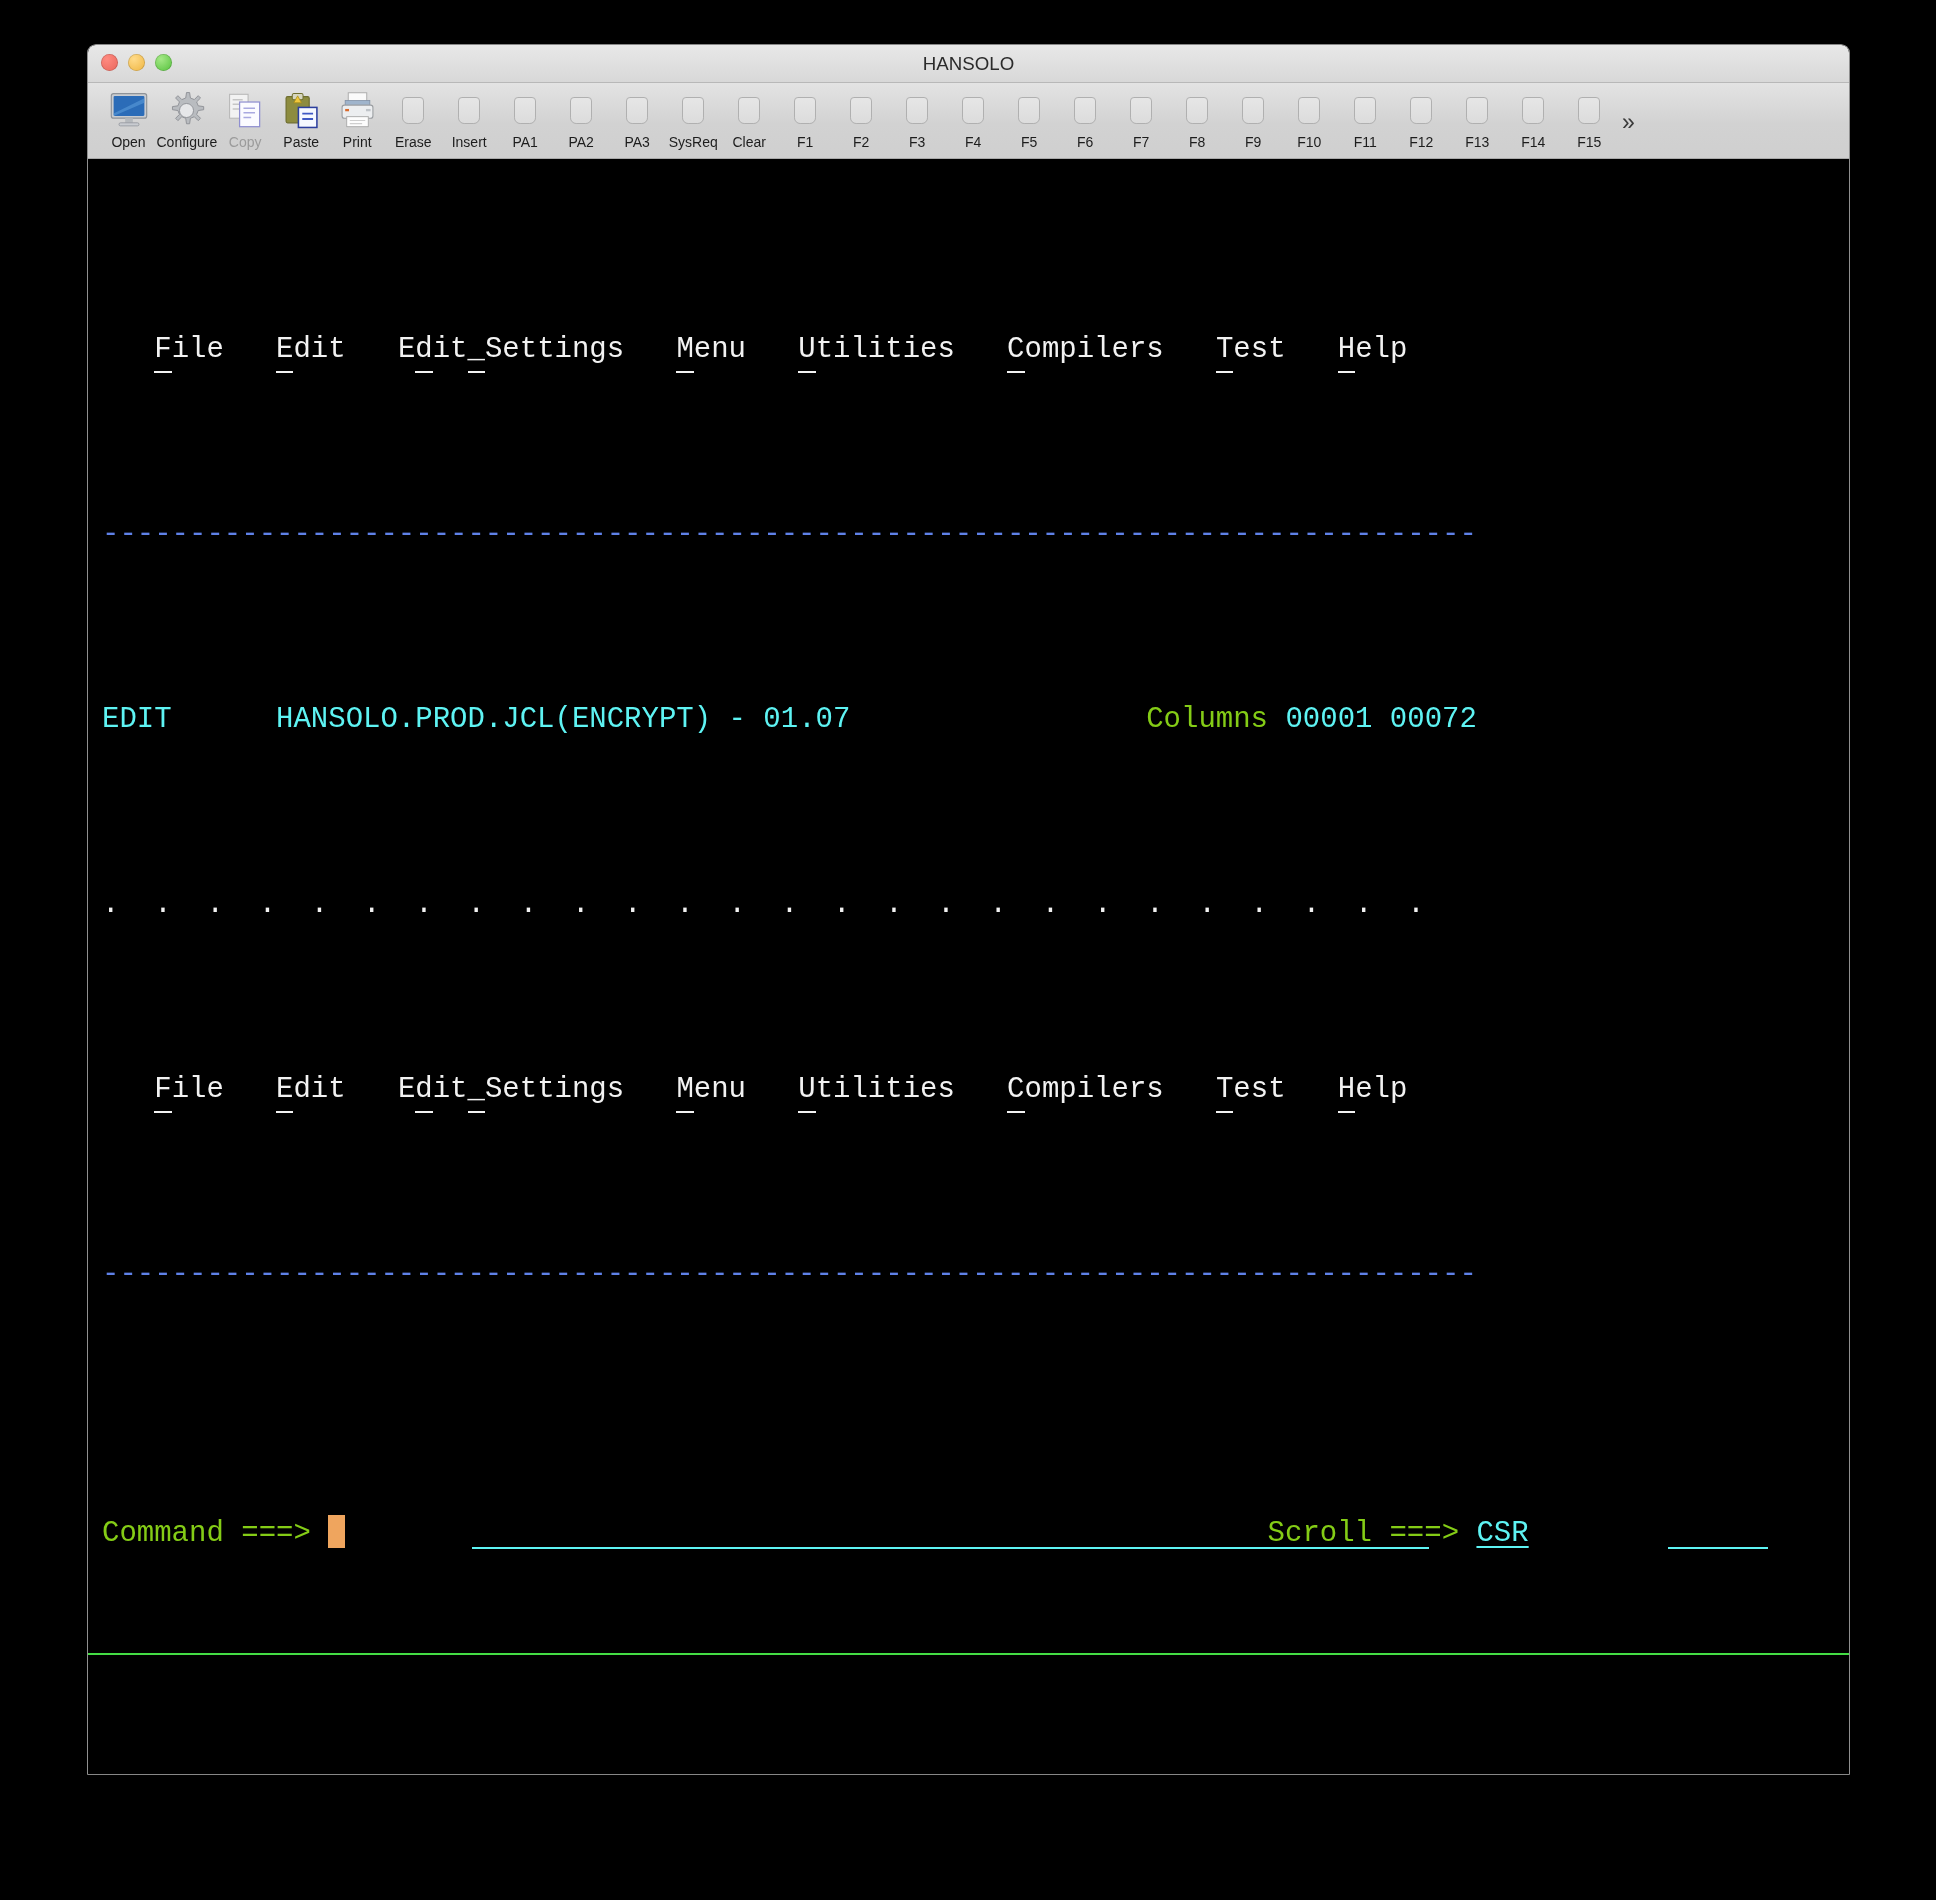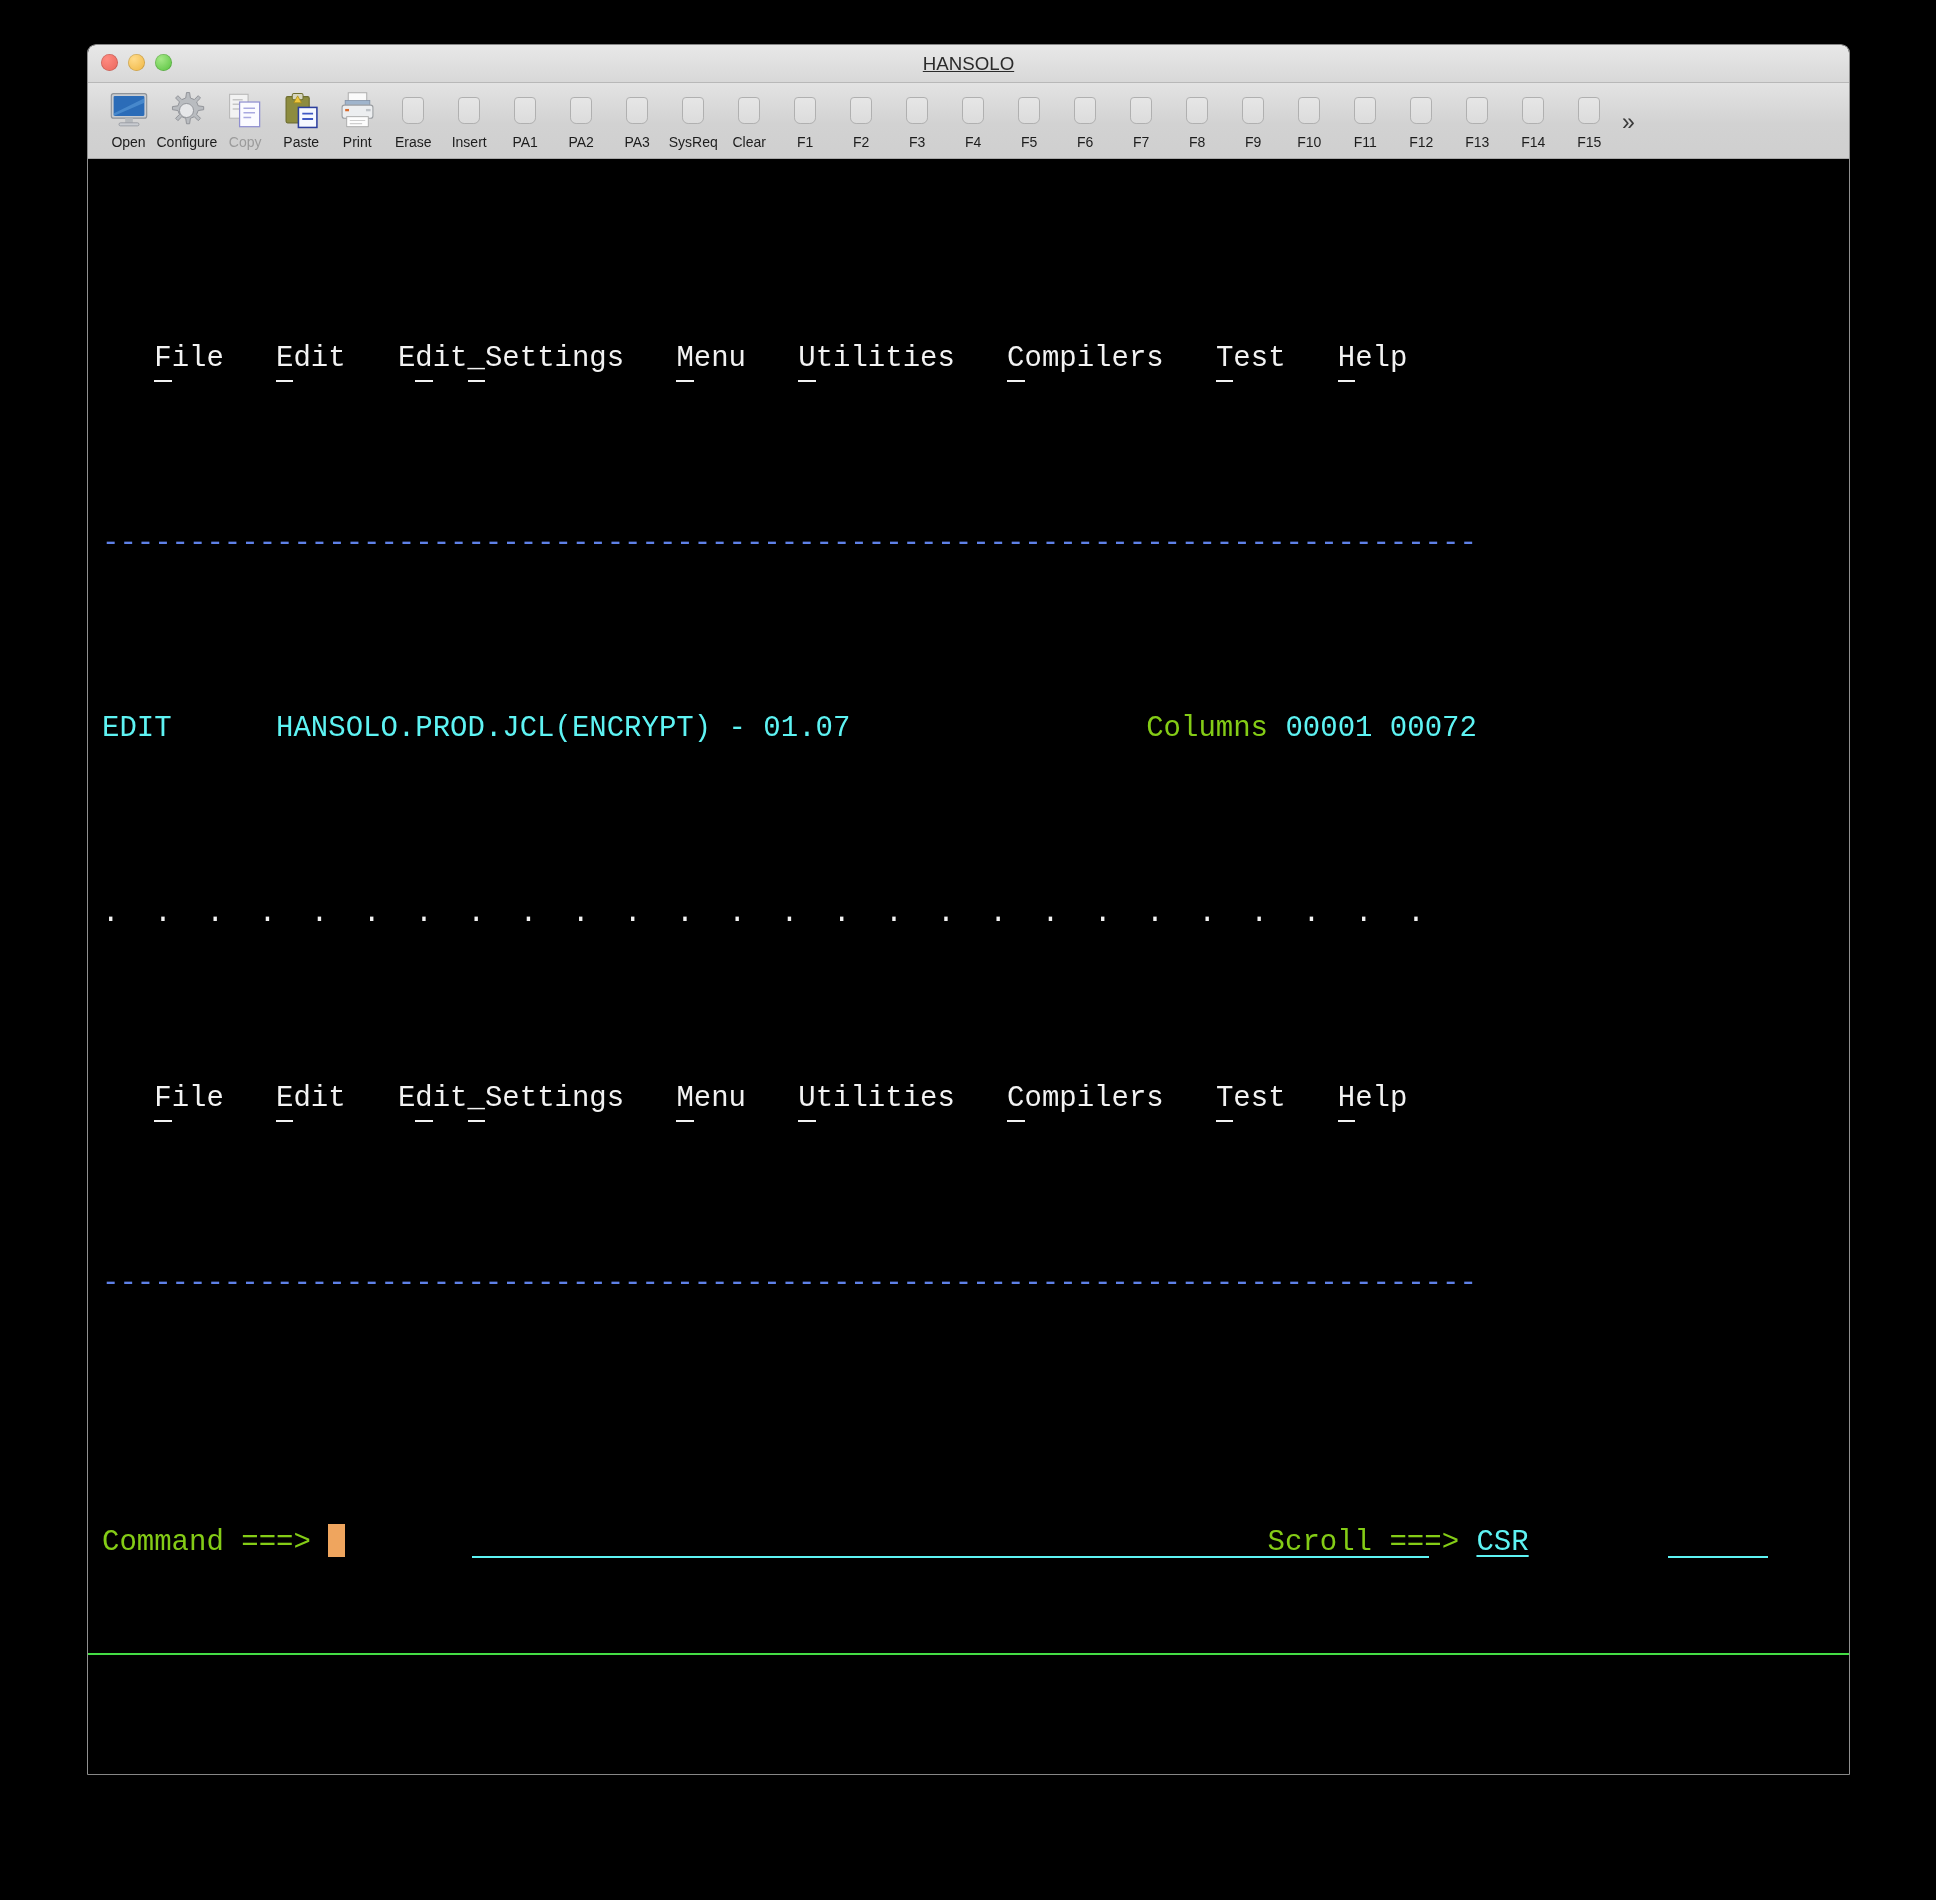--- a/index.html
+++ b/index.html
@@ -48,21 +48,20 @@
   .tl-red    { background: radial-gradient(circle at 35% 30%, #ff8a80, #e8665b); }
   .tl-yellow { background: radial-gradient(circle at 35% 30%, #ffdb8a, #eeb43f); }
   .tl-green  { background: radial-gradient(circle at 35% 30%, #a5e887, #53c13a); }
   #title-text {
     position: absolute;
     left: 0; right: 0; top: 7.8px;
     text-align: center;
     font-family: "Liberation Sans", sans-serif;
     font-size: 18.7px;
     color: #2b2b2b;
-    text-decoration: underline;
   }
 
   
   #toolbar {
     position: relative;
     height: 76px;
     background: linear-gradient(to bottom, #e3e3e3 0%, #d2d2d2 55%, #cfcfcf 100%);
     border-bottom: 0.8px solid #a9a9a9;
     display: flex;
     align-items: flex-end;
@@ -110,21 +109,21 @@
   
   #terminal {
     position: relative;
     background: #000;
     height: calc(100% - 37px - 76px);
     font-family: "Liberation Mono", "DejaVu Sans Mono", monospace;
     font-size: 29px;
     line-height: 37px;
     letter-spacing: 0;
     white-space: pre;
-    padding-top: 33px;
+    padding-top: 24px;
     box-sizing: border-box;
   }
   .row {
     position: relative;
     height: 37px;
     padding-left: 14px;
   }
   .cyan   { color: #5ef3f3; text-align: center; }
   .green  { color: #84cc16; }
   .white  { color: #f2f2f2; }

